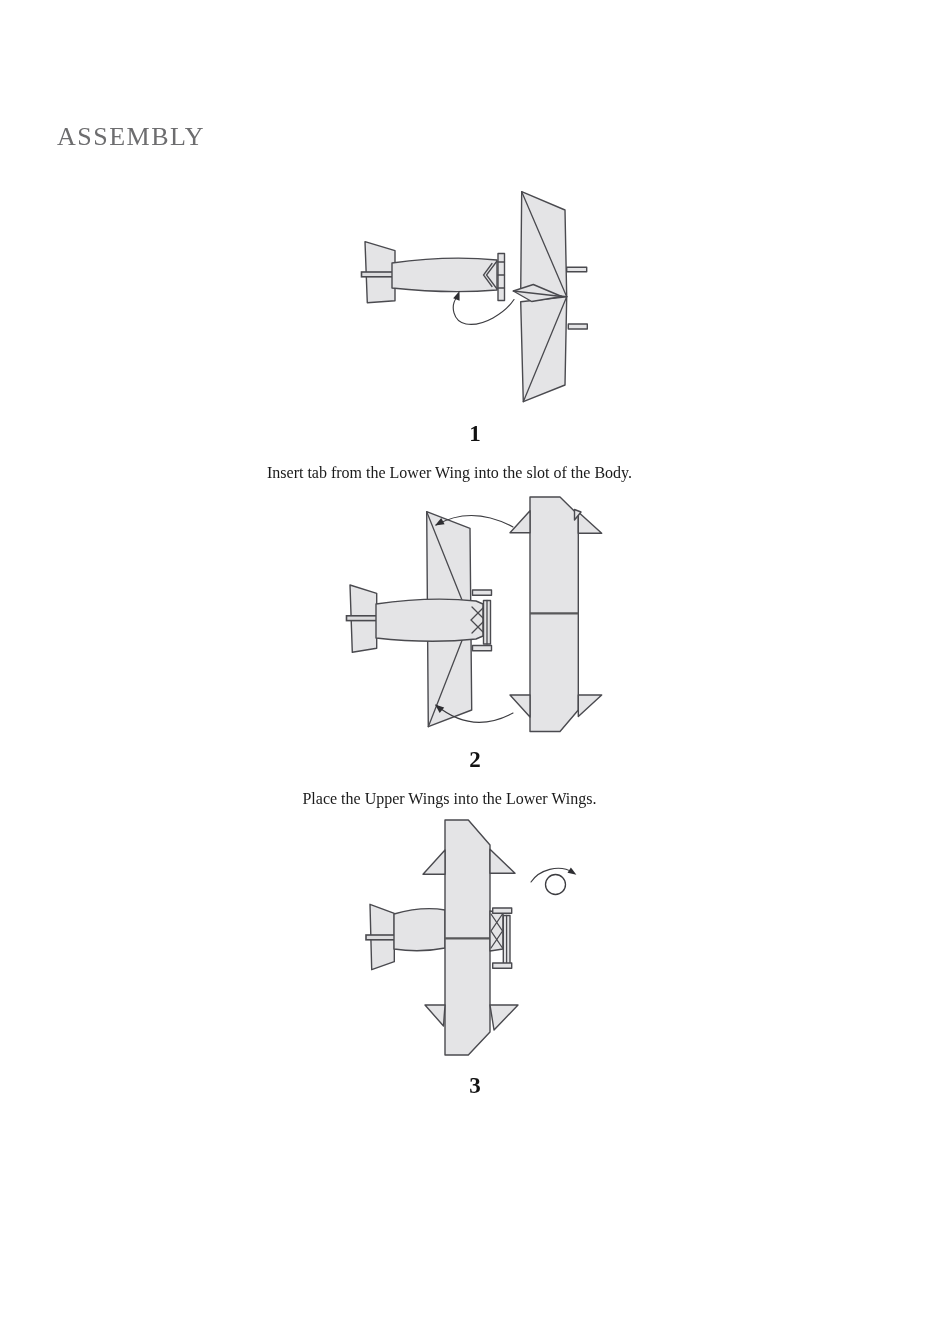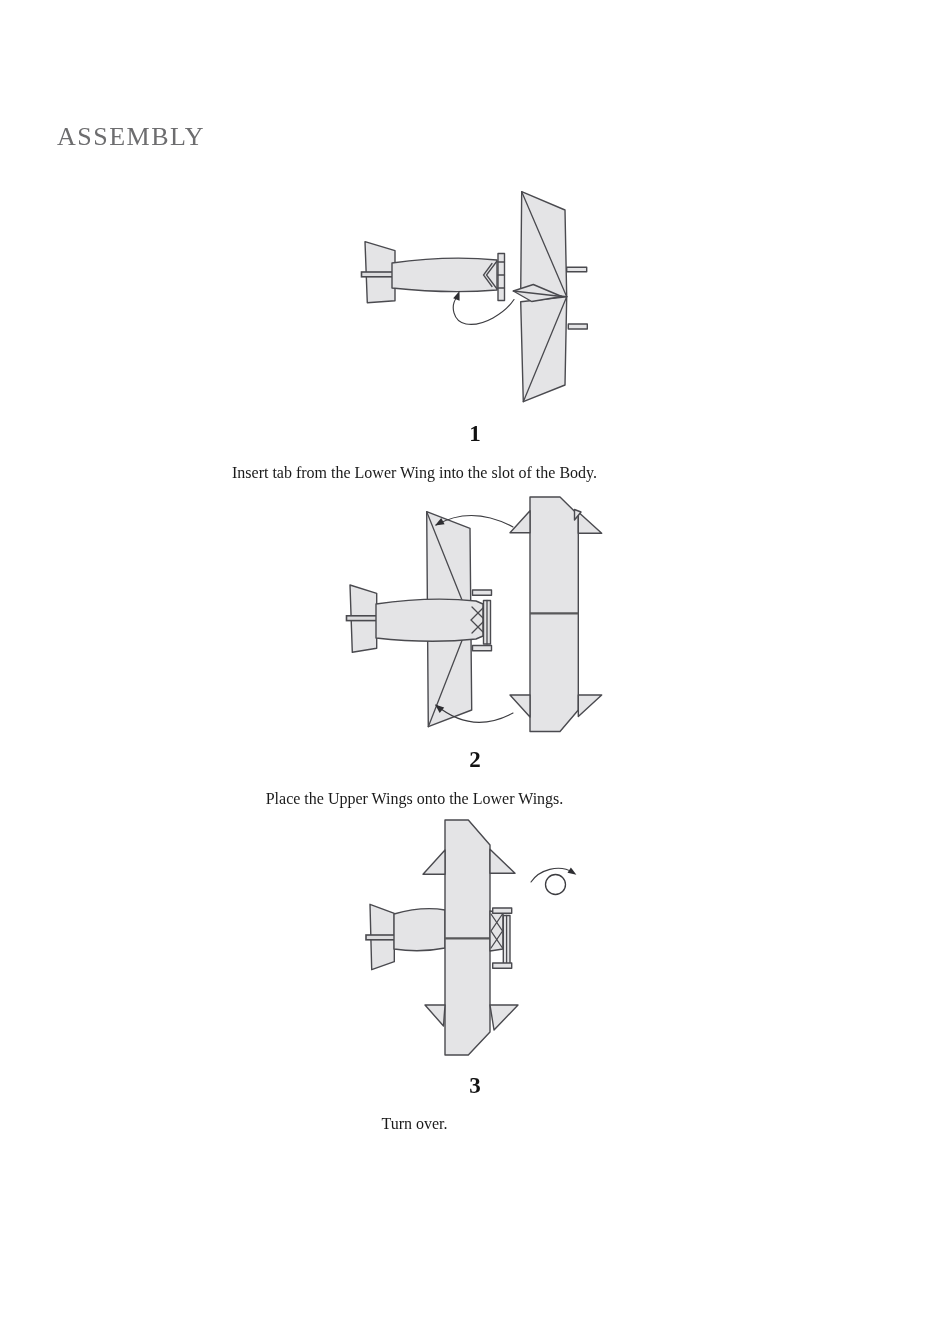--- a/index.html
+++ b/index.html
@@ -12,21 +12,21 @@
   .title{
     position:absolute;left:57px;top:122px;
     font-size:26px;color:#6d6d6f;letter-spacing:1.5px;
   }
   .step-number{
     position:absolute;left:0;width:950px;text-align:center;
     font-size:23px;font-weight:bold;color:#111;line-height:30px;
   }
   .step-caption{
     position:absolute;left:0;width:829px;text-align:center;
-    font-size:16px;color:#1a1a1a;line-height:22px;
+    font-size:16px;color:#1a1a1a;line-height:22px;padding-left:35px;
   }
   #num1{top:419px;} #cap1{top:462px;}
   #num2{top:745px;} #cap2{top:788px;}
   #num3{top:1071px;} #cap3{top:1113px;}
   svg{position:absolute;display:block;}
   #svg1{left:355px;top:185px;}
   #svg2{left:340px;top:490px;}
   #svg3{left:360px;top:815px;}
   .paper{fill:#e4e4e6;stroke:#4a4a4f;stroke-width:1.4;stroke-linejoin:round;}
   .crease{fill:none;stroke:#4a4a4f;stroke-width:1.3;stroke-linecap:round;}
@@ -101,21 +101,21 @@
       <path class="arrow" d="M 513 527 Q 472 505 436 525"></path>
       <polygon class="ahead" points="435,525.5 444.6,524.3 441.2,518.1"></polygon>
     </g>
     <g>
       <path class="arrow" d="M 513 713 Q 472 735 436 705"></path>
       <polygon class="ahead" points="435,704.5 439.7,713 444.2,707.6"></polygon>
     </g>
   </svg>
 
   <div class="step-number" id="num2">2</div>
-  <div class="step-caption" id="cap2">Place the Upper Wings onto the Lower Wings.</div>
+  <div class="step-caption" id="cap2">Place the Upper Wings into the Lower Wings.</div>
 
   <svg id="svg3" width="250" height="250" viewBox="360 815 250 250">
     <g>
       <polygon class="paper" points="370,904.3 394.3,913.3 394.3,961.7 371.7,969.7"></polygon>
       <rect class="band" x="366" y="935" width="32.5" height="4.8"></rect>
       <path class="paper" d="M 394 914 Q 422 906 445 910 L 445 948 Q 420 953 394 949 Z"></path>
     </g>
     <g>
       <polygon class="paper" points="445,820 468.3,820 490,845 490,1032 468.3,1055 445,1055"></polygon>
       <line class="thick" x1="445" y1="938.3" x2="490" y2="938.3"></line>
@@ -134,15 +134,14 @@
       <rect class="paper" x="492.7" y="963" width="19" height="5.3"></rect>
     </g>
     <g>
       <path class="arrow" d="M 531 882 C 539 870 559 863.5 573 872.5"></path>
       <polygon class="ahead" points="576.4,874.7 567.5,872.8 570.9,867.4"></polygon>
       <circle cx="555.5" cy="884.5" r="10" fill="#ffffff" stroke="#3c3c40" stroke-width="1.3"></circle>
     </g>
   </svg>
 
   <div class="step-number" id="num3">3</div>
-  <div class="step-caption" id="cap3">Turn over.</div>
 
 </div>
 
 </body></html>

